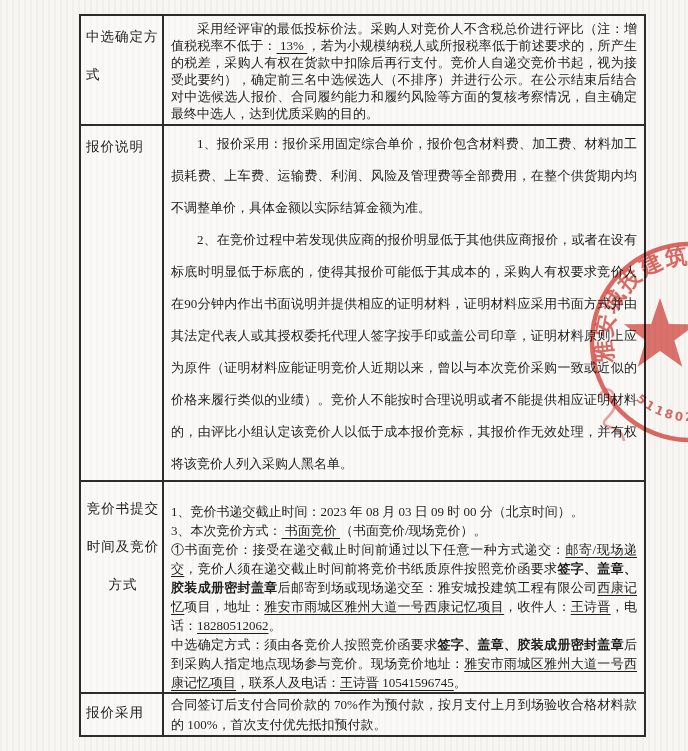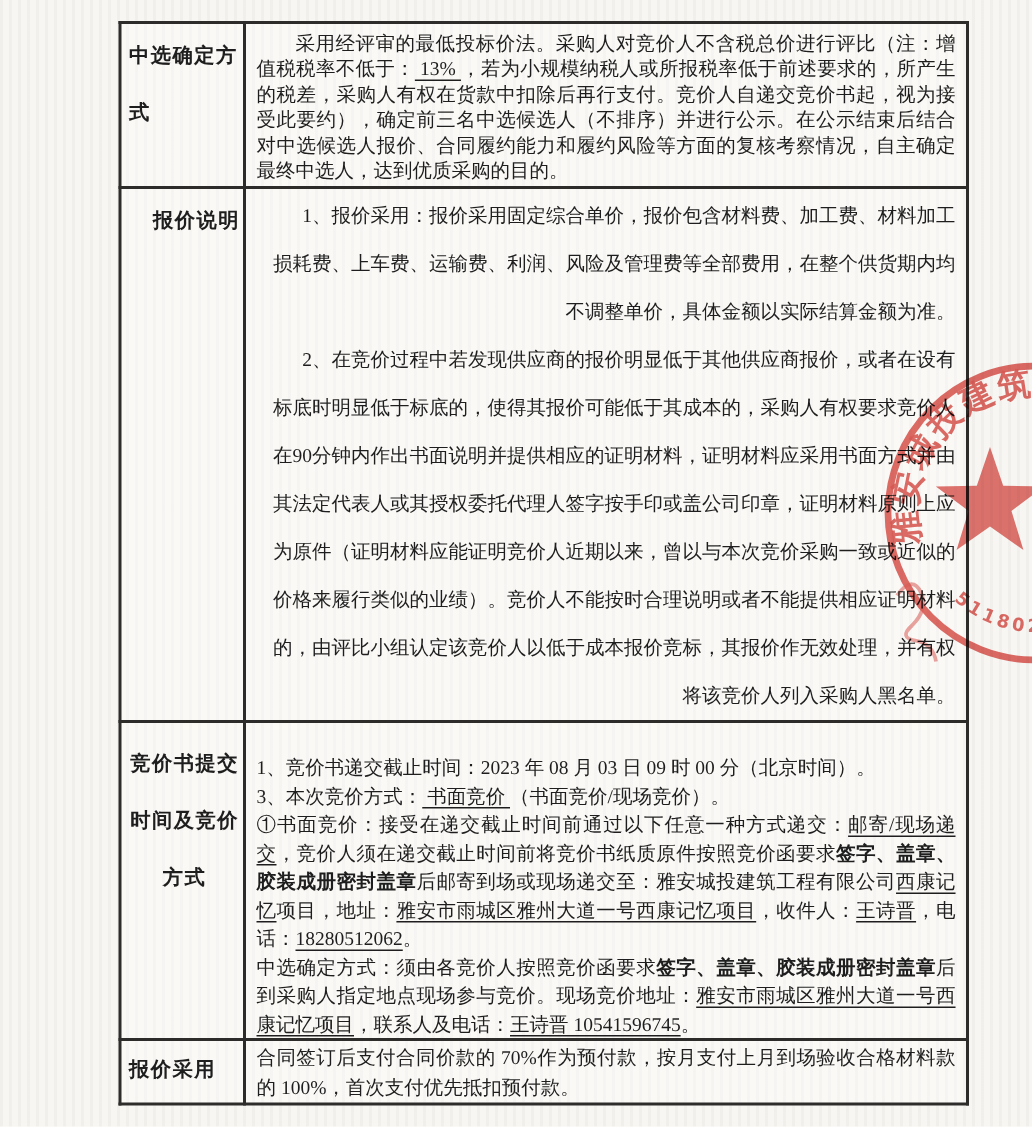--- a/index.html
+++ b/index.html
@@ -16,40 +16,40 @@
   .doc{position:absolute;inset:0;}
   table.tbl{
     position:absolute;left:79px;top:14px;
     width:540px;border-collapse:collapse;table-layout:fixed;
     background:rgba(255,255,255,.35);
   }
   table.tbl, .tbl td{border:2px solid #2d2c2a;}
   .tbl td{vertical-align:top;overflow:hidden;}
   td.lbl{
     width:74px;
-    font-weight:bold;
+    font-weight:normal;
     font-size:13.5px;
     line-height:38px;
     letter-spacing:1px;
     padding:2px 2px 0 5px;
     border-radius:10px;
   }
   td.cnt{
     width:466px;
     font-size:13px;
     padding:2px 7px 0 7px;
     text-align:justify;
     text-justify:inter-ideograph;
   }
   .cnt p{margin:0;}
   .cnt p.indent{text-indent:2em;}
   
   tr.r0 td{height:104px;}
   tr.r0 .cnt{line-height:17px;padding-top:4px;}
-  tr.r1 td{height:347px;text-align:right;}
+  tr.r1 td{height:347px;}
   tr.r1 .cnt{line-height:32px;padding-top:2px;}
   tr.r2 td{height:187px;}
   tr.r2 .cnt{line-height:19px;padding-top:20px;}
   tr.r2 .lbl{padding-top:8px;text-align:center;}
   tr.r3 td{height:37px;}
   tr.r3 .cnt{line-height:20px;padding-top:1px;}
   tr.r3 .lbl{line-height:37px;padding-top:0;}
   .u{text-decoration:underline;text-underline-offset:3px;}
   .b{font-weight:bold;}
   

